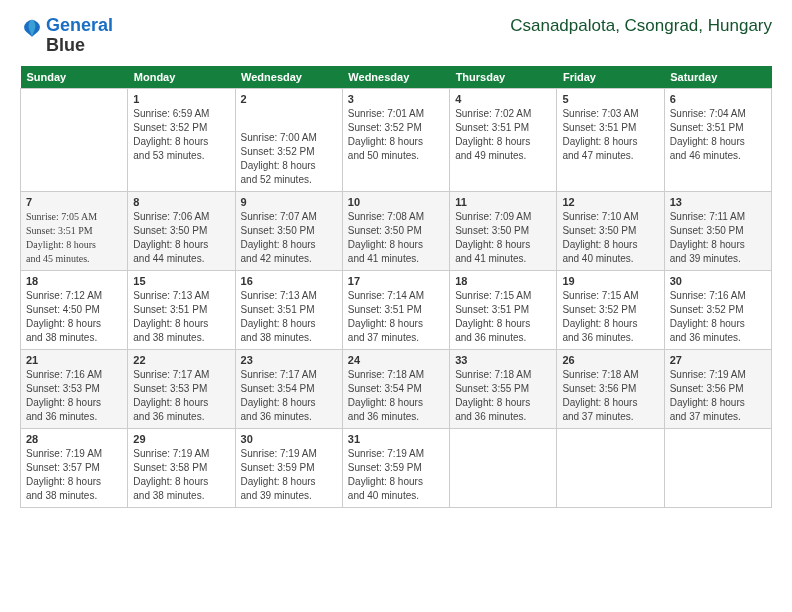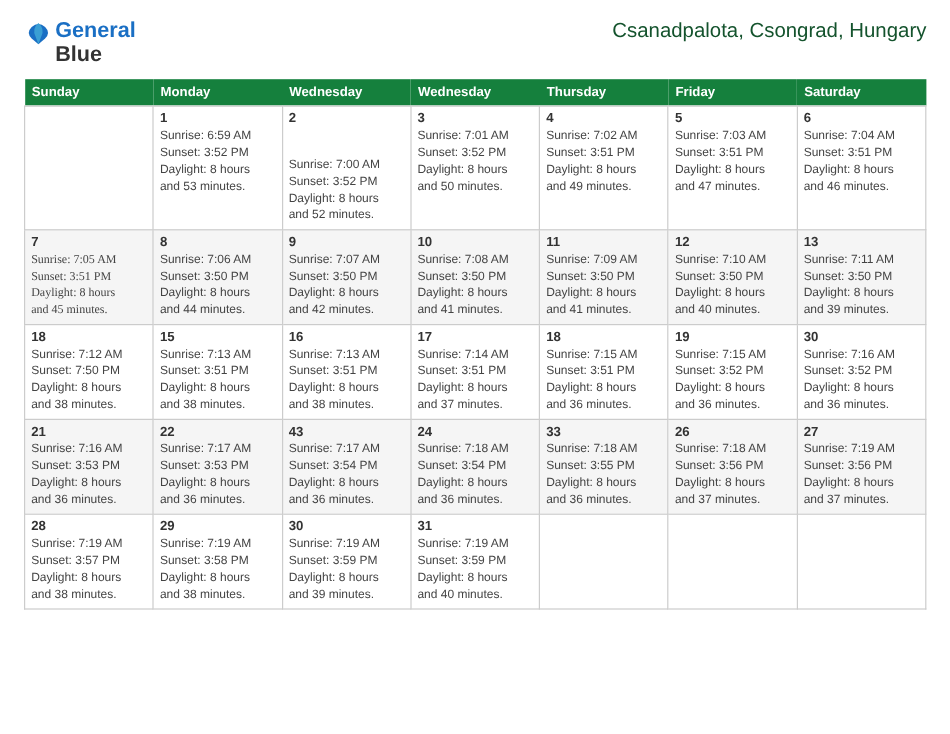--- a/index.html
+++ b/index.html
@@ -222,21 +222,21 @@
             <div class="day-info" style="white-space: pre-line;">Sunrise: 7:11 AM
 Sunset: 3:50 PM
 Daylight: 8 hours
 and 39 minutes.</div>
           </td>
         </tr>
         <tr>
           <td>
             <span class="day-num">18</span>
             <div class="day-info" style="white-space: pre-line;">Sunrise: 7:12 AM
-Sunset: 7:50 PM
+Sunset: 4:50 PM
 Daylight: 8 hours
 and 38 minutes.</div>
           </td>
           <td>
             <span class="day-num">15</span>
             <div class="day-info" style="white-space: pre-line;">Sunrise: 7:13 AM
 Sunset: 3:51 PM
 Daylight: 8 hours
 and 38 minutes.</div>
           </td>
@@ -285,21 +285,21 @@
 and 36 minutes.</div>
           </td>
           <td>
             <span class="day-num">22</span>
             <div class="day-info" style="white-space: pre-line;">Sunrise: 7:17 AM
 Sunset: 3:53 PM
 Daylight: 8 hours
 and 36 minutes.</div>
           </td>
           <td>
-            <span class="day-num">43</span>
+            <span class="day-num">23</span>
             <div class="day-info" style="white-space: pre-line;">Sunrise: 7:17 AM
 Sunset: 3:54 PM
 Daylight: 8 hours
 and 36 minutes.</div>
           </td>
           <td>
             <span class="day-num">24</span>
             <div class="day-info" style="white-space: pre-line;">Sunrise: 7:18 AM
 Sunset: 3:54 PM
 Daylight: 8 hours

